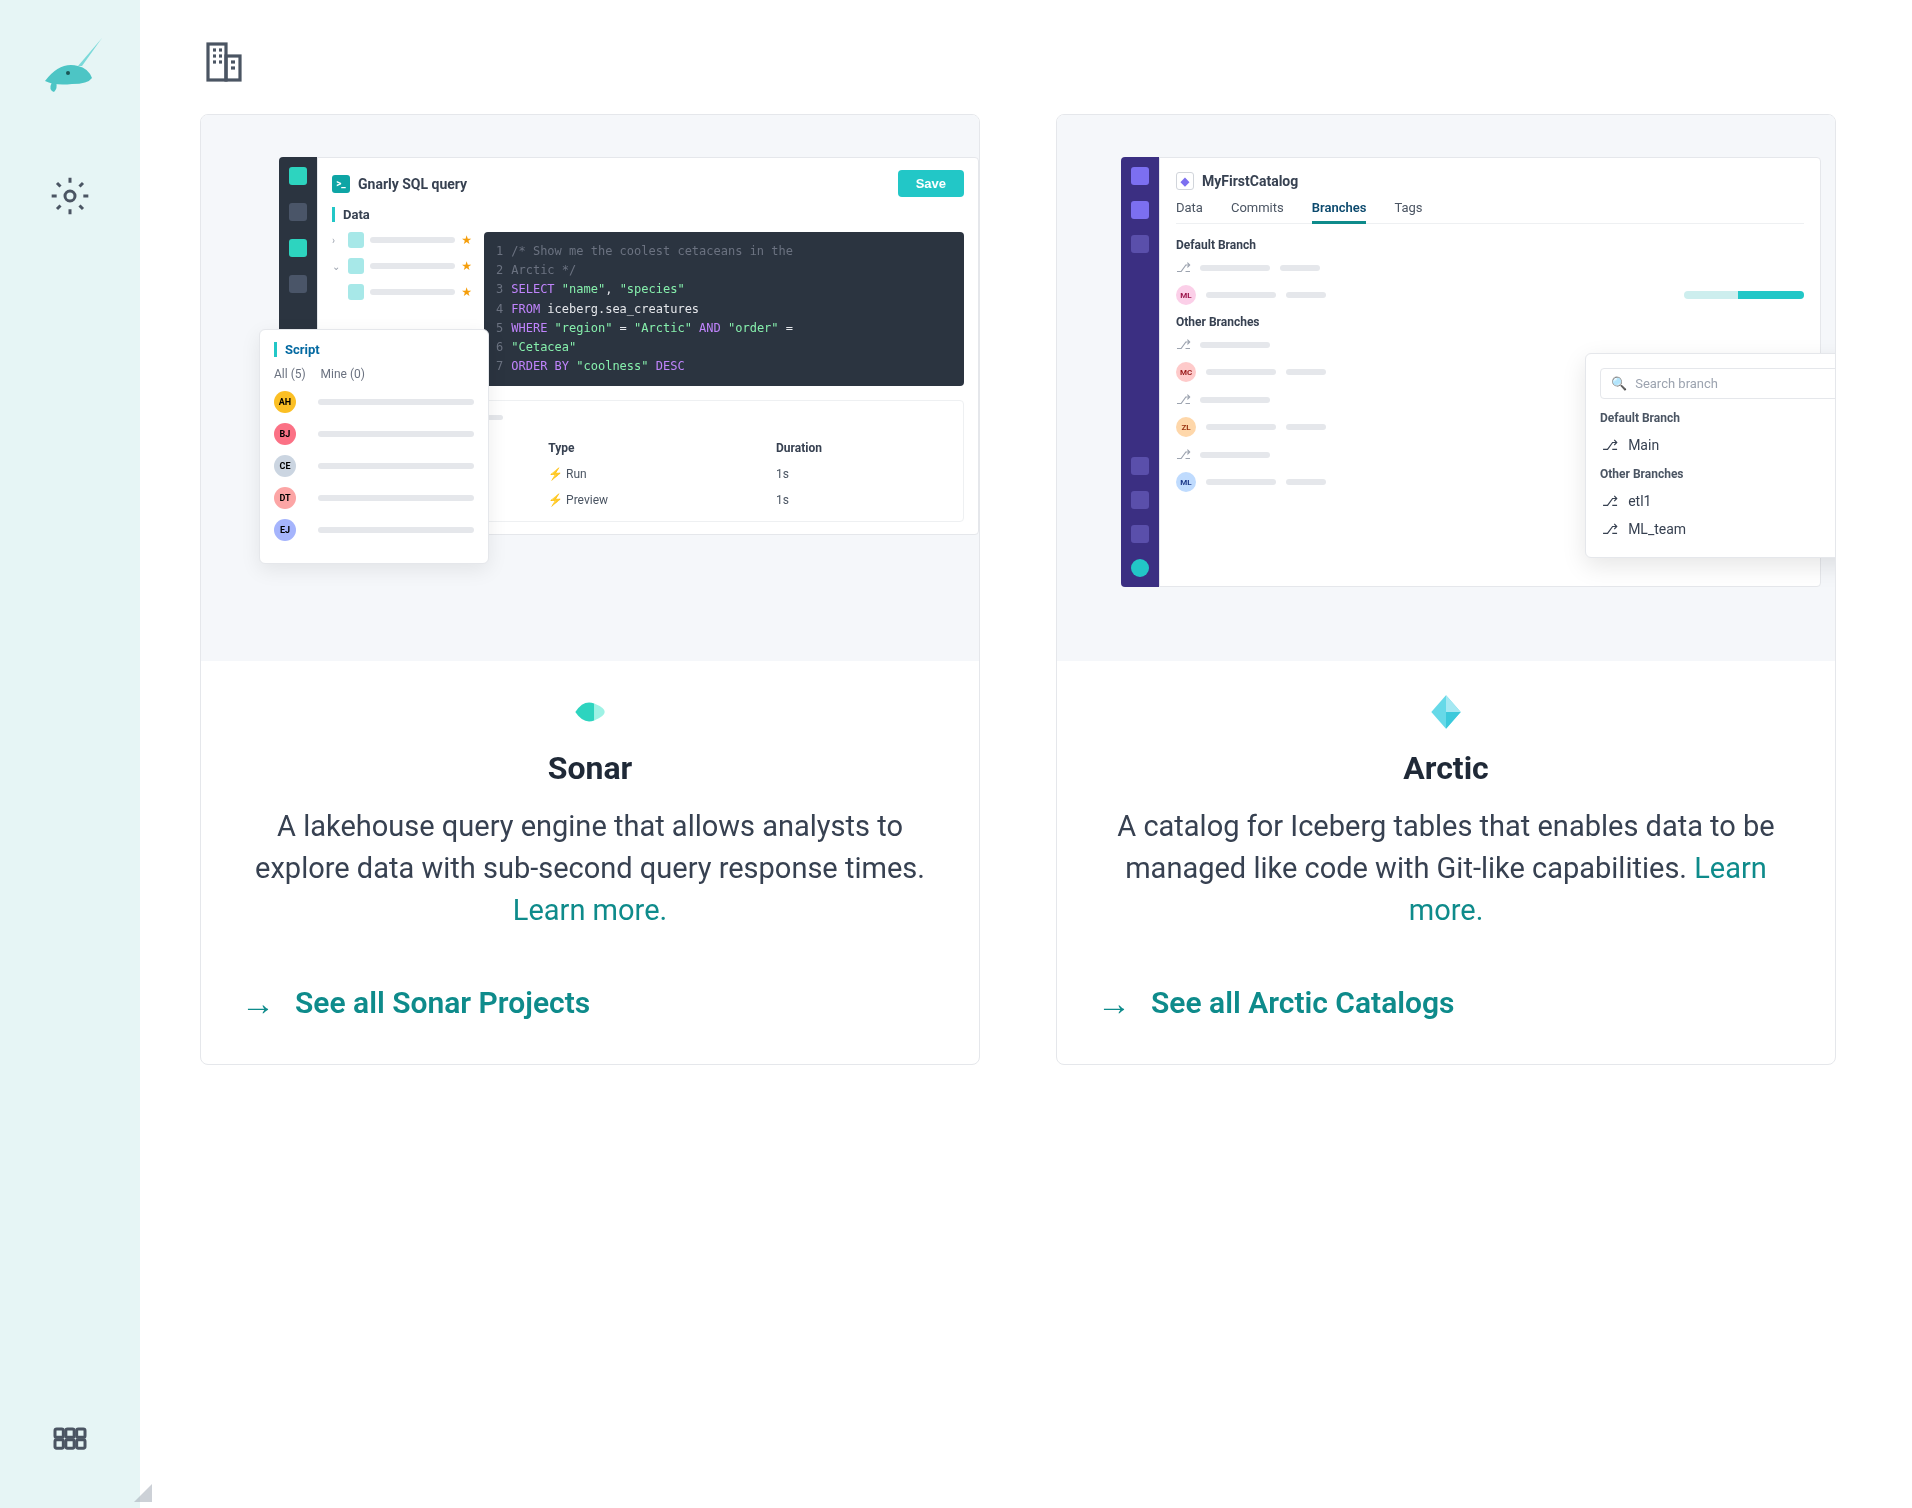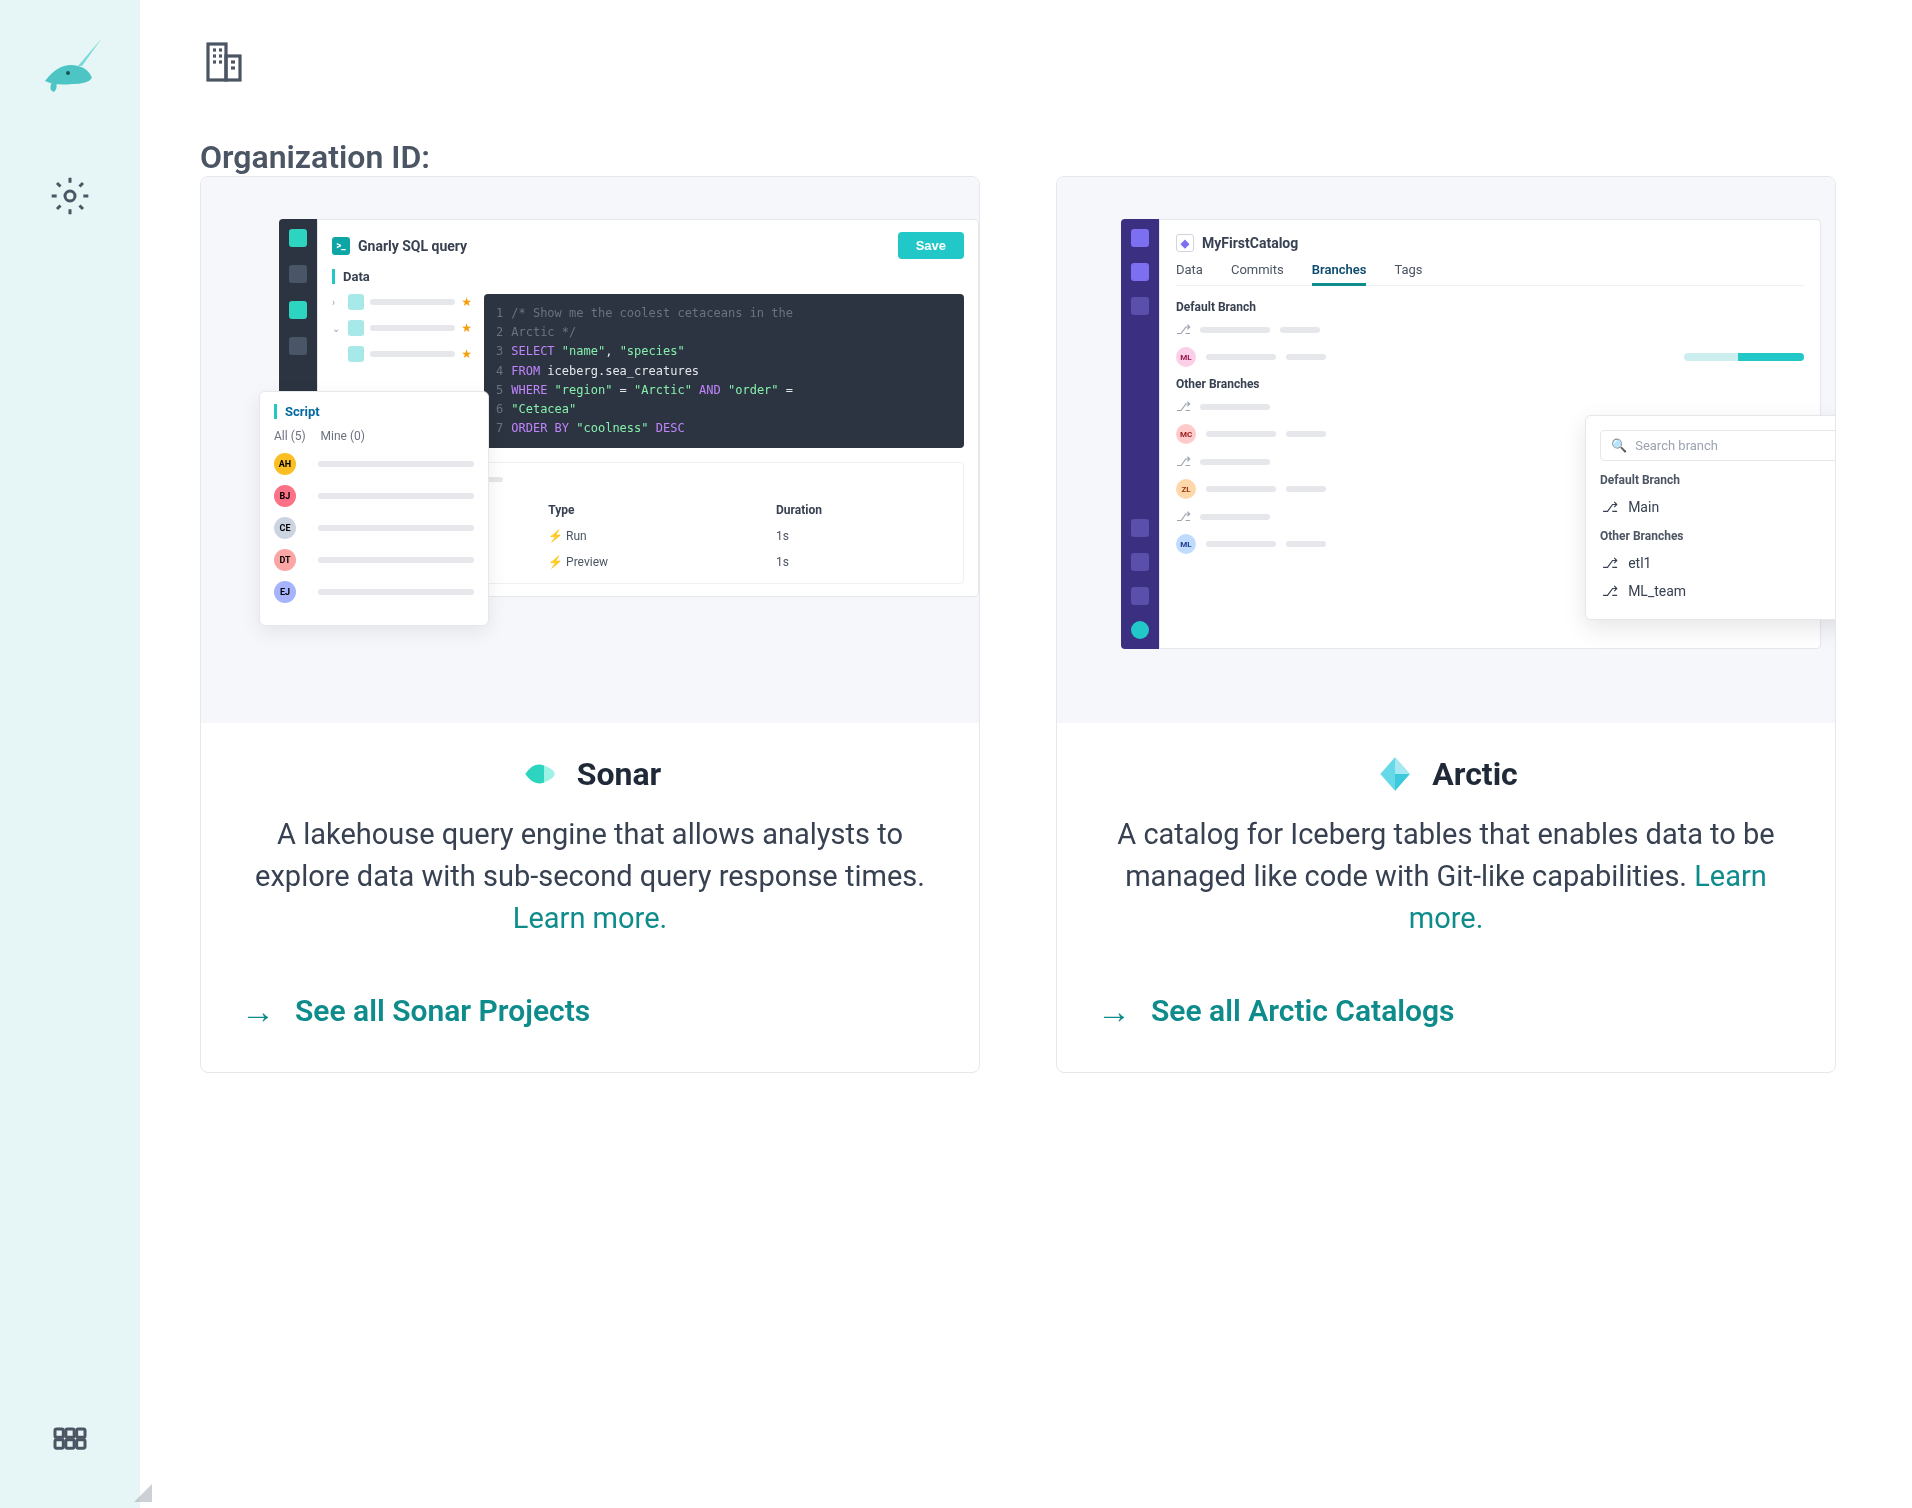--- a/index.html
+++ b/index.html
@@ -86,20 +86,21 @@
 .card-body {
   padding: 30px 40px 30px;
   text-align: center;
 }
 .card-title-row {
   display: flex;
   align-items: center;
   justify-content: center;
   gap: 16px;
   margin-bottom: 18px;
+  flex-direction: column;
 }
 .card-title {
   font-size: 32px;
   font-weight: 700;
   color: #1f2937;
 }
 .card-desc {
   font-size: 29px;
   line-height: 1.45;
   color: #374151;
@@ -371,21 +372,20 @@
       <line x1="6.5" y1="6" x2="8" y2="6"></line>
         <line x1="9.5" y1="6" x2="11" y2="6"></line>
       <line x1="6.5" y1="9" x2="8" y2="9"></line>
         <line x1="9.5" y1="9" x2="11" y2="9"></line>
       <line x1="6.5" y1="12" x2="8" y2="12"></line>
         <line x1="9.5" y1="12" x2="11" y2="12"></line>
       <line x1="15.5" y1="12" x2="17.5" y2="12"></line>
         <line x1="15.5" y1="15" x2="17.5" y2="15"></line>
     </svg>
   </div>
-  <div class="org-label">Organization ID:</div>
 
 
   <div class="cards">
 
     <div class="card">
       <div class="card-preview">
         <div class="sonar-wrap">
           <div class="sonar-iconbar">
             <div class="dot teal"></div>
             <div class="dot"></div>

